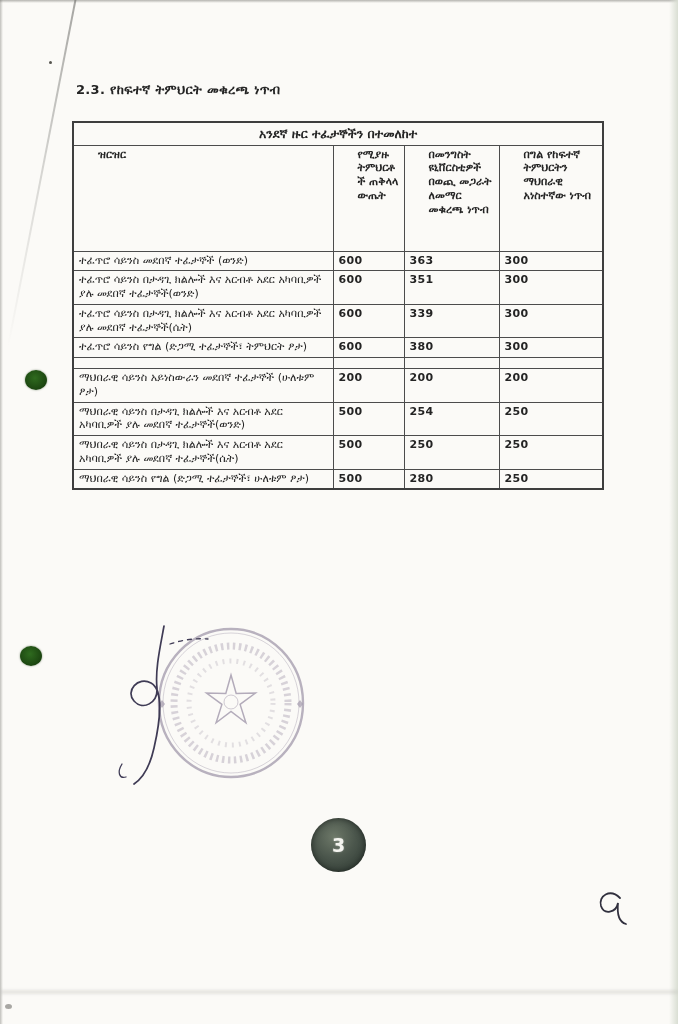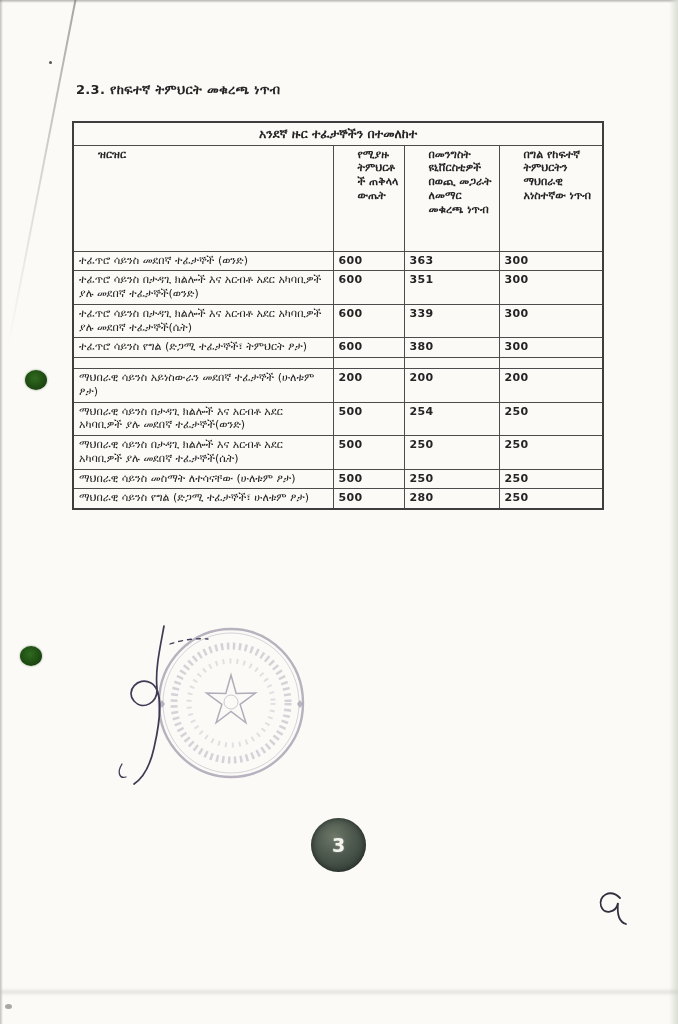--- a/index.html
+++ b/index.html
@@ -131,26 +131,20 @@
       <td class="num">250</td>
     </tr>
 
     <tr>
       <td class="lbl">ማህበራዊ ሳይንስ በታዳጊ ክልሎች እና አርብቶ አደር አካባቢዎች ያሉ መደበኛ ተፈታኞች(ሴት)</td>
       <td class="num">500</td>
       <td class="num">250</td>
       <td class="num">250</td>
     </tr>
 
-    <tr>
-      <td class="lbl">ማህበራዊ ሳይንስ መስማት ለተሳናቸው (ሁለቱም ፆታ)</td>
-      <td class="num">500</td>
-      <td class="num">250</td>
-      <td class="num">250</td>
-    </tr>
 
     <tr>
       <td class="lbl">ማህበራዊ ሳይንስ የግል (ድጋሚ ተፈታኞች፣ ሁለቱም ፆታ)</td>
       <td class="num">500</td>
       <td class="num">280</td>
       <td class="num">250</td>
     </tr>
   </tbody>
   </table>
 

